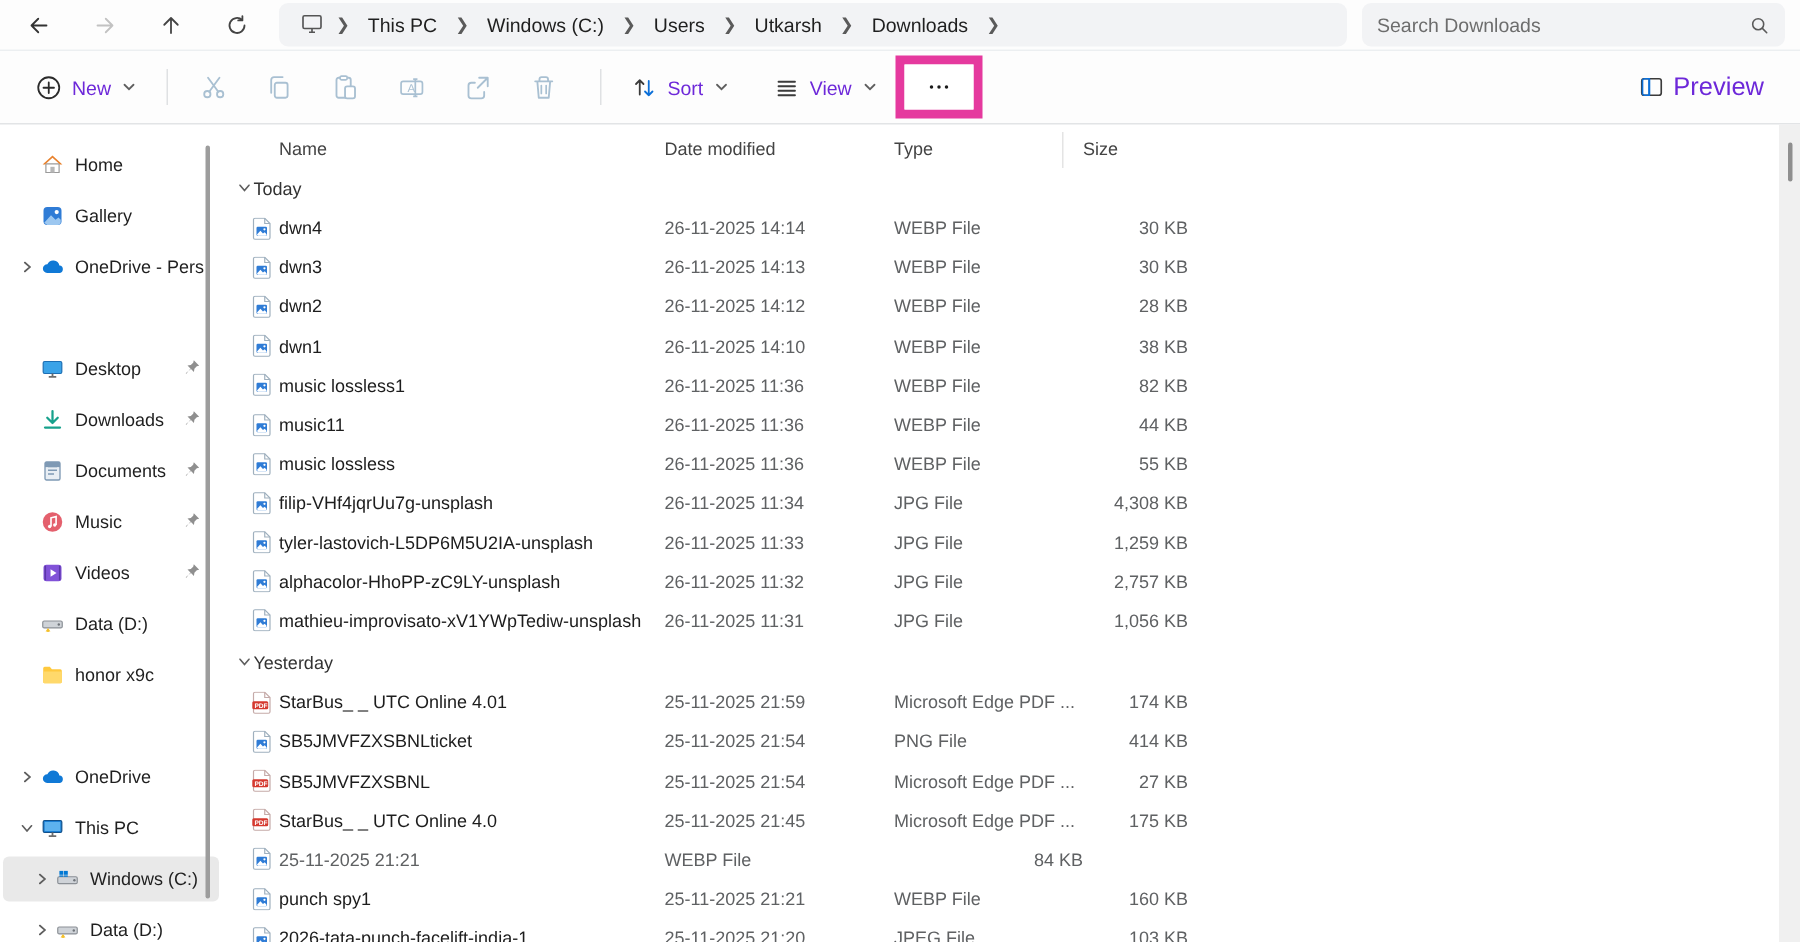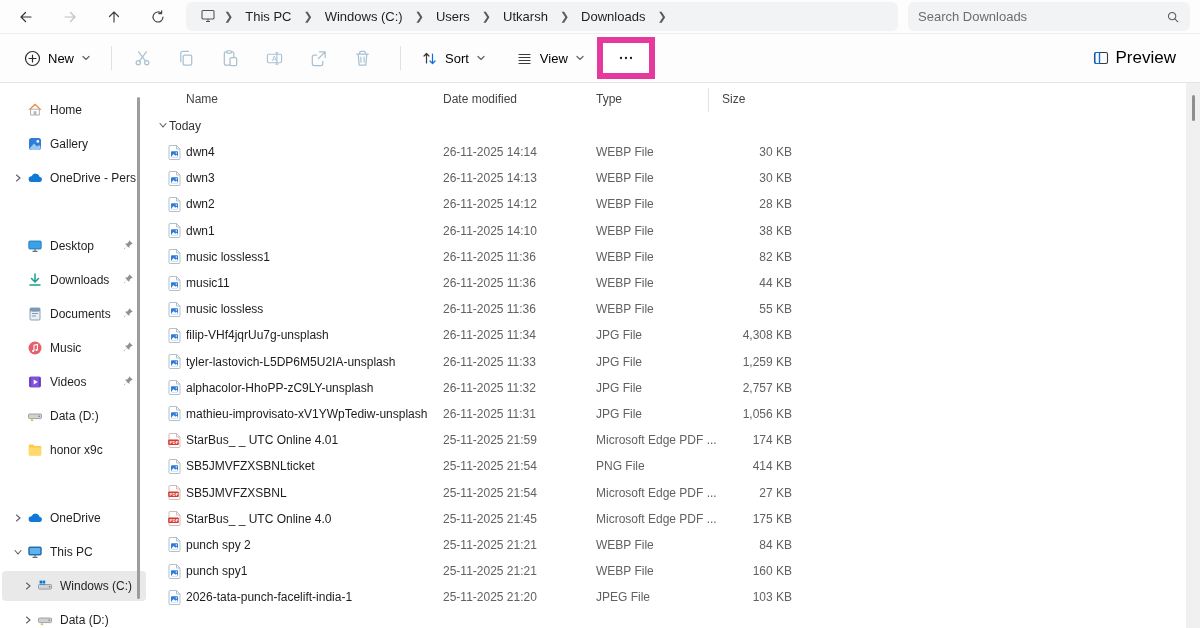--- a/index.html
+++ b/index.html
@@ -19,21 +19,21 @@
   .search-pill { width:282px; height:29px; background:#f2f3f5; border-radius:6px; display:flex;
     align-items:center; padding:0 10px; }
   .search-pill input { flex:1; border:none; background:transparent; outline:none;
     font-size:13px; color:#3c3c3c; font-family:inherit; }
   .search-pill input::placeholder { color:#6d6d6d; }
   .search-pill svg { width:14px; height:14px; }
 
   
   .toolbar { height:50px; display:flex; align-items:center; padding:0 16px; background:#fdfdfd;
     border-top:1px solid #eceff1; border-bottom:1px solid #e2e4e6; position:relative; }
-  .tbtn { display:flex; align-items:center; gap:7px; font-size:13px; color:#000000;
+  .tbtn { display:flex; align-items:center; gap:7px; font-size:13px; color:#6d28d9;
     padding:6px 8px; border-radius:4px; cursor:default; }
   .tbtn svg { width:17px; height:17px; }
   .chev-sm svg { width:10px; height:10px; }
   .tb-divider { width:1px; height:24px; background:#dfe1e3; margin:0 12px; }
   .icon-btn { width:36px; height:34px; display:flex; align-items:center; justify-content:center;
     margin-right:8px; border-radius:4px; }
   .icon-btn svg { width:19px; height:19px; }
   .more-wrap { border:6px solid var(--highlight,#e5399e); margin-left:4px; }
   .more-btn { width:46px; height:30px; display:flex; align-items:center; justify-content:center; background:#fff; }
   .more-btn svg { width:16px; height:16px; }
@@ -621,20 +621,26 @@
               <rect x="3" y="6.2" width="7" height="6" rx="0.8" fill="#2f7cd6"></rect>
               <circle cx="8.3" cy="7.9" r="0.75" fill="#fff"></circle>
               <path d="M3.3 11.4 L5.6 8.9 L7.3 10.7 L8.5 9.8 L9.7 11.1 v0.4 a0.8 0.8 0 0 1 -0.8 0.7 H4 Z" fill="#fff"></path>
             </svg>
           </span>
           <span class="fname">mathieu-improvisato-xV1YWpTediw-unsplash</span>
           <span class="fdate">26-11-2025 11:31</span>
           <span class="ftype">JPG File</span>
           <span class="fsize">1,056 KB</span>
         </div>
+        <div class="group-hdr">
+          <span><svg viewBox="0 0 10 10">
+              <path d="M2 3.5 L5 7 L8 3.5" stroke="#5f5f5f" stroke-width="1.1" fill="none" stroke-linecap="round"></path>
+            </svg></span>
+          <span>Yesterday</span>
+        </div>
         <div class="frow">
           <span class="f-icon">
             <svg viewBox="0 0 13 15">
               <path d="M1 1.5 a1 1 0 0 1 1-1 h6.5 L12 4 v9.5 a1 1 0 0 1 -1 1 H2 a1 1 0 0 1 -1-1 Z" fill="#fff" stroke="#c5aaa8" stroke-width="0.8"></path>
               <path d="M8.5 0.5 V4 H12" fill="none" stroke="#c5aaa8" stroke-width="0.8"></path>
               <rect x="0.2" y="6.5" width="10.6" height="5.4" rx="1" fill="#d5392f"></rect>
               <text x="1.6" y="10.8" font-size="4.4" font-weight="bold" fill="#fff" font-family="sans-serif">PDF</text>
             </svg>
           </span>
           <span class="fname">StarBus_ _ UTC Online 4.01</span>
@@ -688,21 +694,20 @@
         <div class="frow">
           <span class="f-icon">
             <svg viewBox="0 0 13 15">
               <path d="M1 1.5 a1 1 0 0 1 1-1 h6.5 L12 4 v9.5 a1 1 0 0 1 -1 1 H2 a1 1 0 0 1 -1-1 Z" fill="#fff" stroke="#9fb0be" stroke-width="0.8"></path>
               <path d="M8.5 0.5 V4 H12" fill="none" stroke="#9fb0be" stroke-width="0.8"></path>
               <rect x="3" y="6.2" width="7" height="6" rx="0.8" fill="#2f7cd6"></rect>
               <circle cx="8.3" cy="7.9" r="0.75" fill="#fff"></circle>
               <path d="M3.3 11.4 L5.6 8.9 L7.3 10.7 L8.5 9.8 L9.7 11.1 v0.4 a0.8 0.8 0 0 1 -0.8 0.7 H4 Z" fill="#fff"></path>
             </svg>
           </span>
-          <span class="fname">punch spy 2</span>
           <span class="fdate">25-11-2025 21:21</span>
           <span class="ftype">WEBP File</span>
           <span class="fsize">84 KB</span>
         </div>
         <div class="frow">
           <span class="f-icon">
             <svg viewBox="0 0 13 15">
               <path d="M1 1.5 a1 1 0 0 1 1-1 h6.5 L12 4 v9.5 a1 1 0 0 1 -1 1 H2 a1 1 0 0 1 -1-1 Z" fill="#fff" stroke="#9fb0be" stroke-width="0.8"></path>
               <path d="M8.5 0.5 V4 H12" fill="none" stroke="#9fb0be" stroke-width="0.8"></path>
               <rect x="3" y="6.2" width="7" height="6" rx="0.8" fill="#2f7cd6"></rect>

